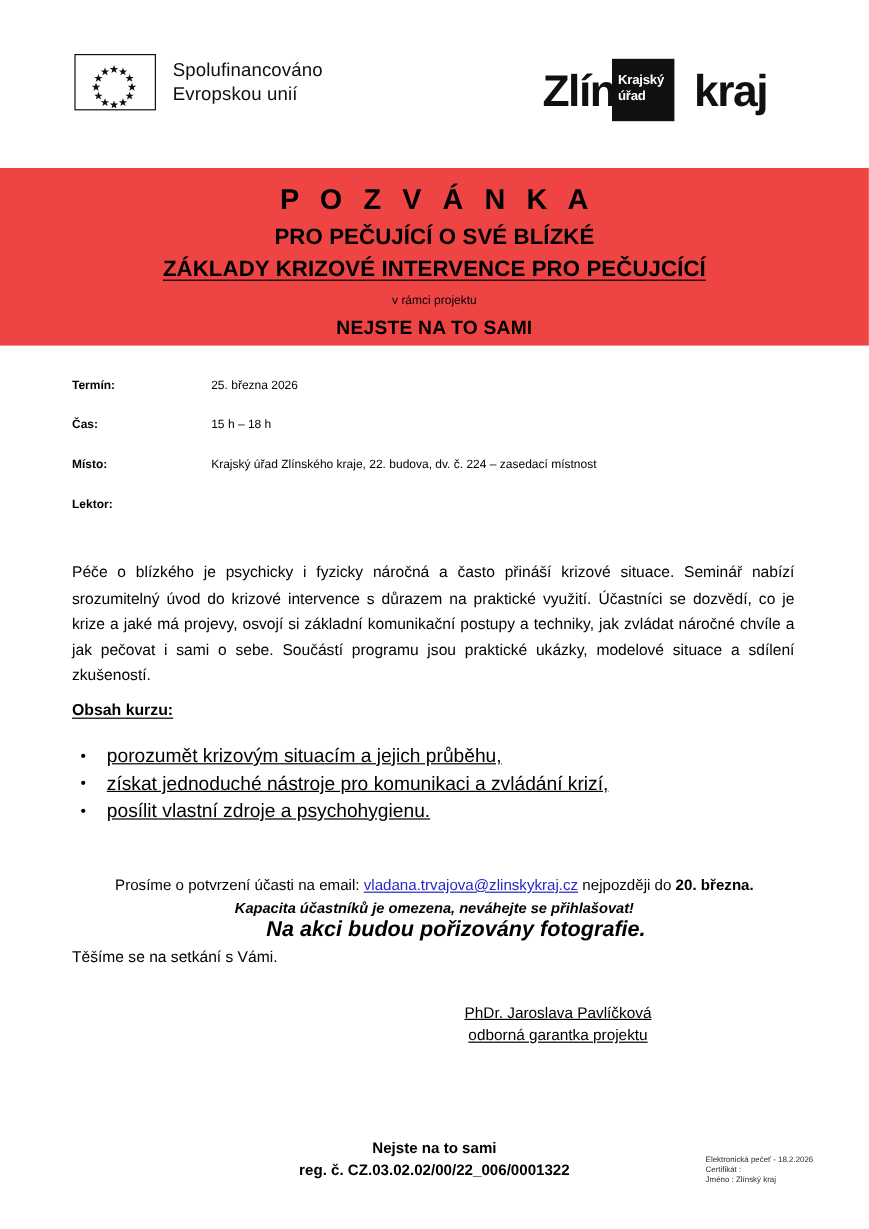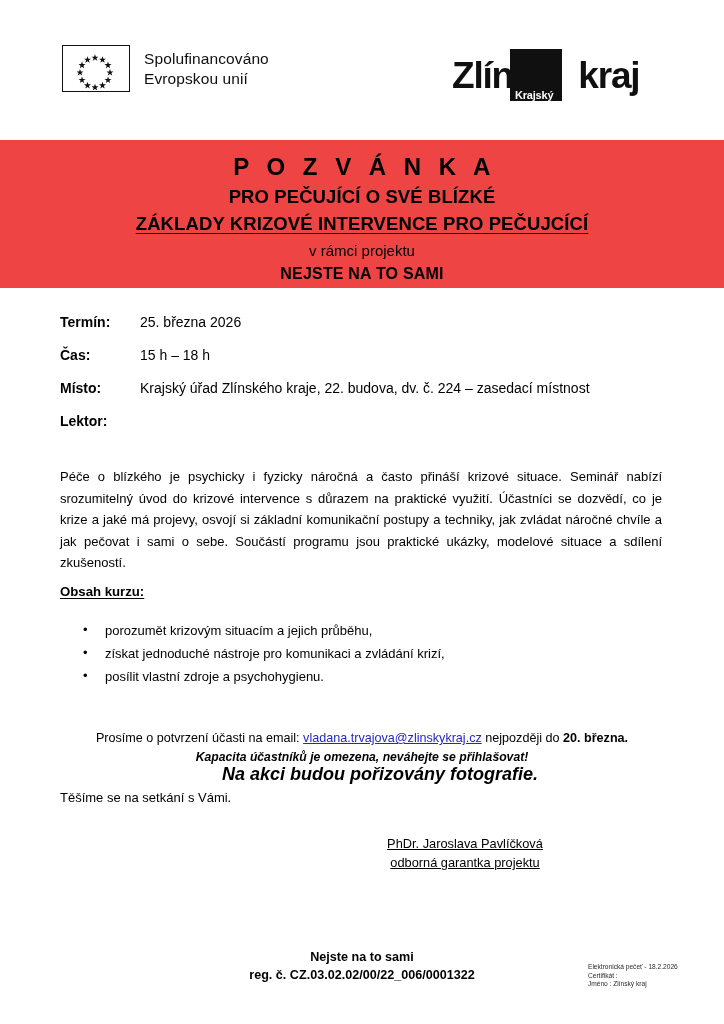--- a/index.html
+++ b/index.html
@@ -73,21 +73,20 @@
     color: #ffffff;
     box-sizing: border-box;
     padding: 12px 0 0 5px;
   }
   .zk-badge span {
     display: block;
     font-size: 11px;
     font-weight: 700;
     line-height: 12.5px;
     letter-spacing: -.2px;
-    margin-top: 28px;
   }
 
   
   .banner {
     position: absolute;
     left: 0;
     top: 140px;
     width: 724px;
     height: 148px;
     background: #ef4444;
@@ -111,21 +110,21 @@
   }
   .banner-sub2 {
     font-size: 18.5px;
     font-weight: 700;
     line-height: 27px;
     letter-spacing: .1px;
     text-decoration: underline;
     text-underline-offset: 3px;
   }
   .banner-sub3 {
-    font-size: 15px;
+    font-size: 10px;
     font-weight: 400;
     line-height: 25px;
     margin-top: 1px;
   }
   .banner-sub4 {
     font-size: 16px;
     font-weight: 700;
     line-height: 22px;
     letter-spacing: .2px;
   }
@@ -133,22 +132,23 @@
   
   .details {
     position: absolute;
     left: 60px;
     top: 314px;
     width: 612px;
   }
   .detail-row {
     display: flex;
     margin-bottom: 17px;
-    font-size: 14px;
+    font-size: 10px;
     line-height: 16px;
+    gap: 36px;
   }
   .detail-label {
     width: 80px;
     flex: 0 0 80px;
     font-weight: 700;
   }
   .detail-value {
     flex: 1;
     font-weight: 400;
     white-space: nowrap;
@@ -170,28 +170,29 @@
     position: absolute;
     left: 60px;
     top: 584px;
     font-size: 13.2px;
     font-weight: 700;
     text-decoration: underline;
     text-underline-offset: 2px;
   }
   .bullets {
     position: absolute;
-    left: 60px;
+    left: 44px;
     top: 620px;
     width: 580px;
     margin: 0;
     padding: 0;
     list-style: none;
-    font-size: 13px;
+    font-size: 16px;
     line-height: 21px;
+    text-decoration: underline;
   }
   .bullets li {
     position: relative;
     padding-left: 45px;
     margin-bottom: 2px;
   }
   .bullets li::before {
     content: "\2022";
     position: absolute;
     left: 23px;

